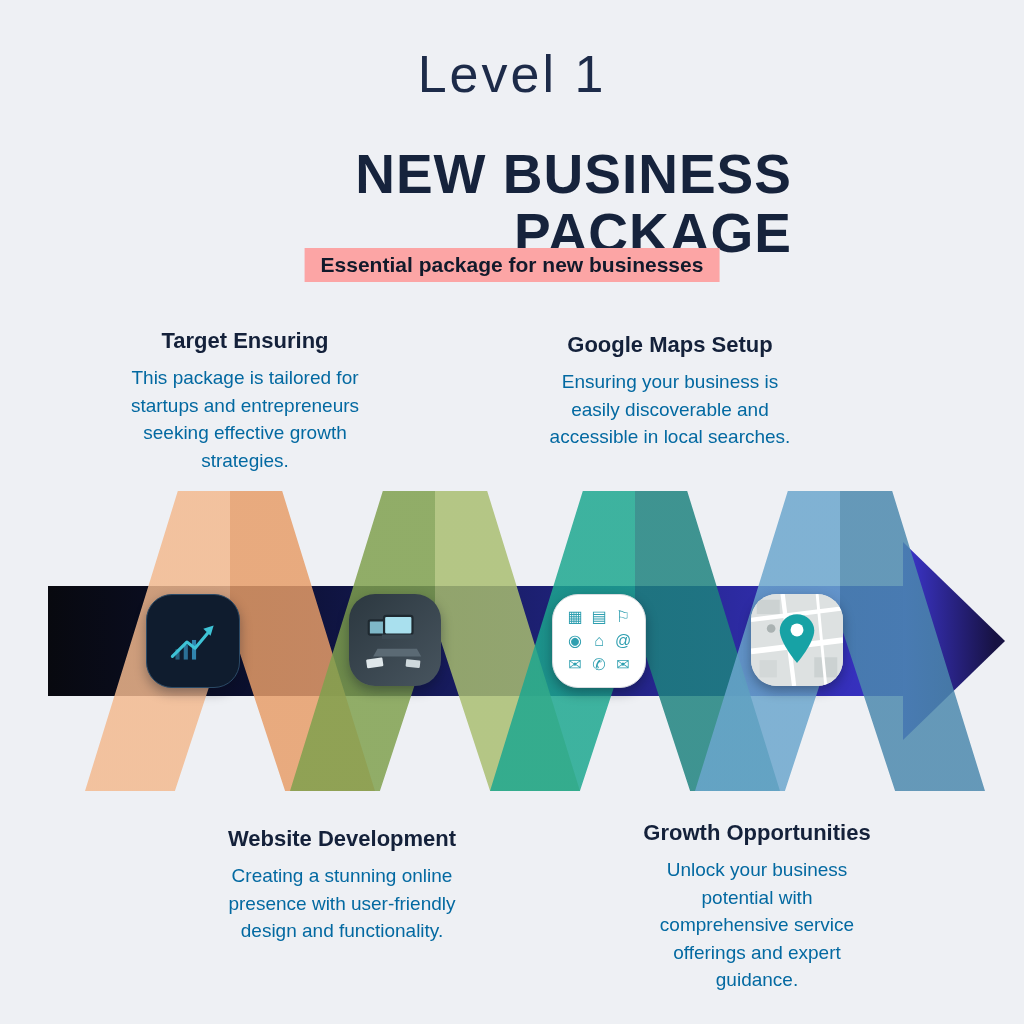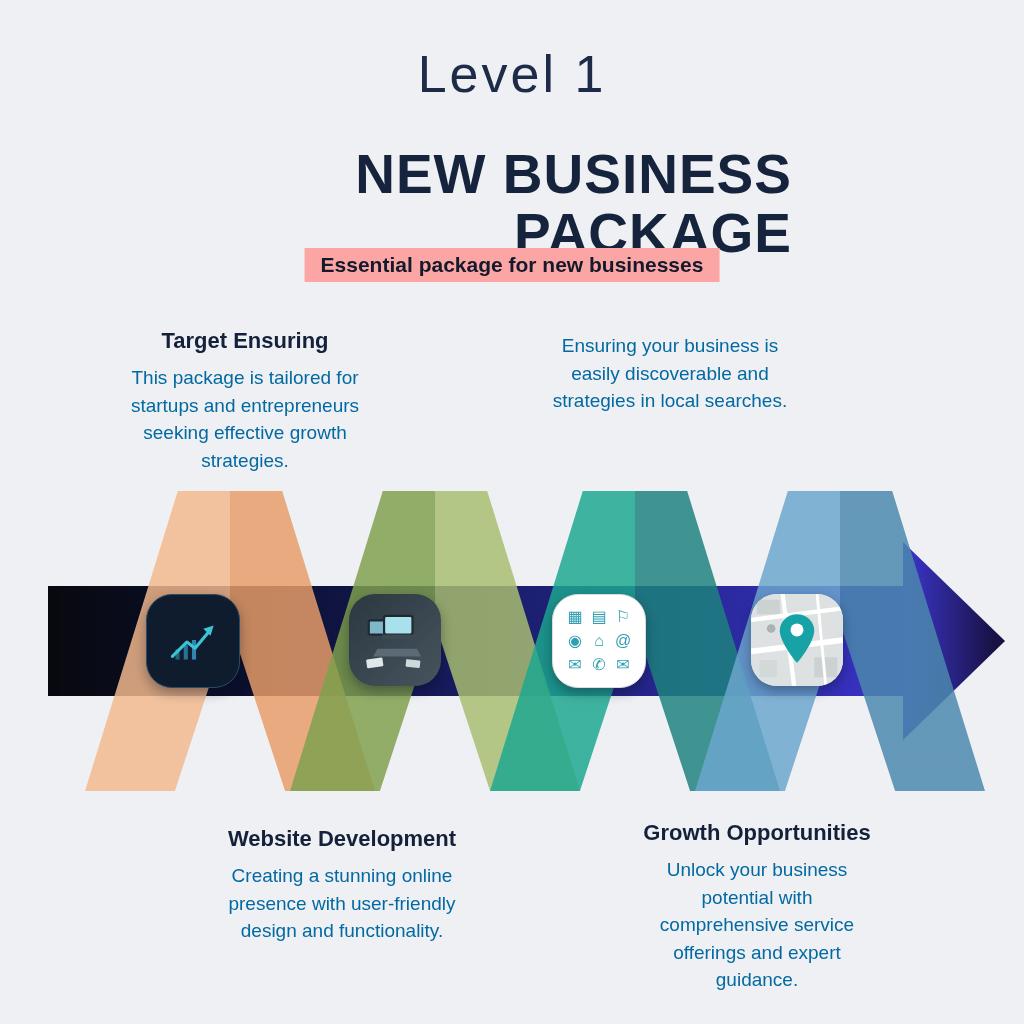--- a/index.html
+++ b/index.html
@@ -80,21 +80,22 @@
   <div class="level">Level 1</div>
   <h1 class="title"><span>NEW BUSINESS</span><br><span>PACKAGE</span></h1>
   <div class="subtitle">Essential package for new businesses</div>
 
   <section class="sec sec-ta">
     <h2>Target Ensuring</h2>
     <p>This package is tailored for startups and entrepreneurs seeking effective growth strategies.</p>
   </section>
 
   <section class="sec sec-gm">
-    <p>Ensuring your business is easily discoverable and strategies in local searches.</p>
+    <h2>Google Maps Setup</h2>
+    <p>Ensuring your business is easily discoverable and accessible in local searches.</p>
   </section>
 
   <div class="band"></div>
   <div class="band-head"></div>
 
   <div class="chevron chev-orange"></div>
   <div class="chevron chev-green"></div>
   <div class="chevron chev-teal"></div>
   <div class="chevron chev-blue"></div>
 

